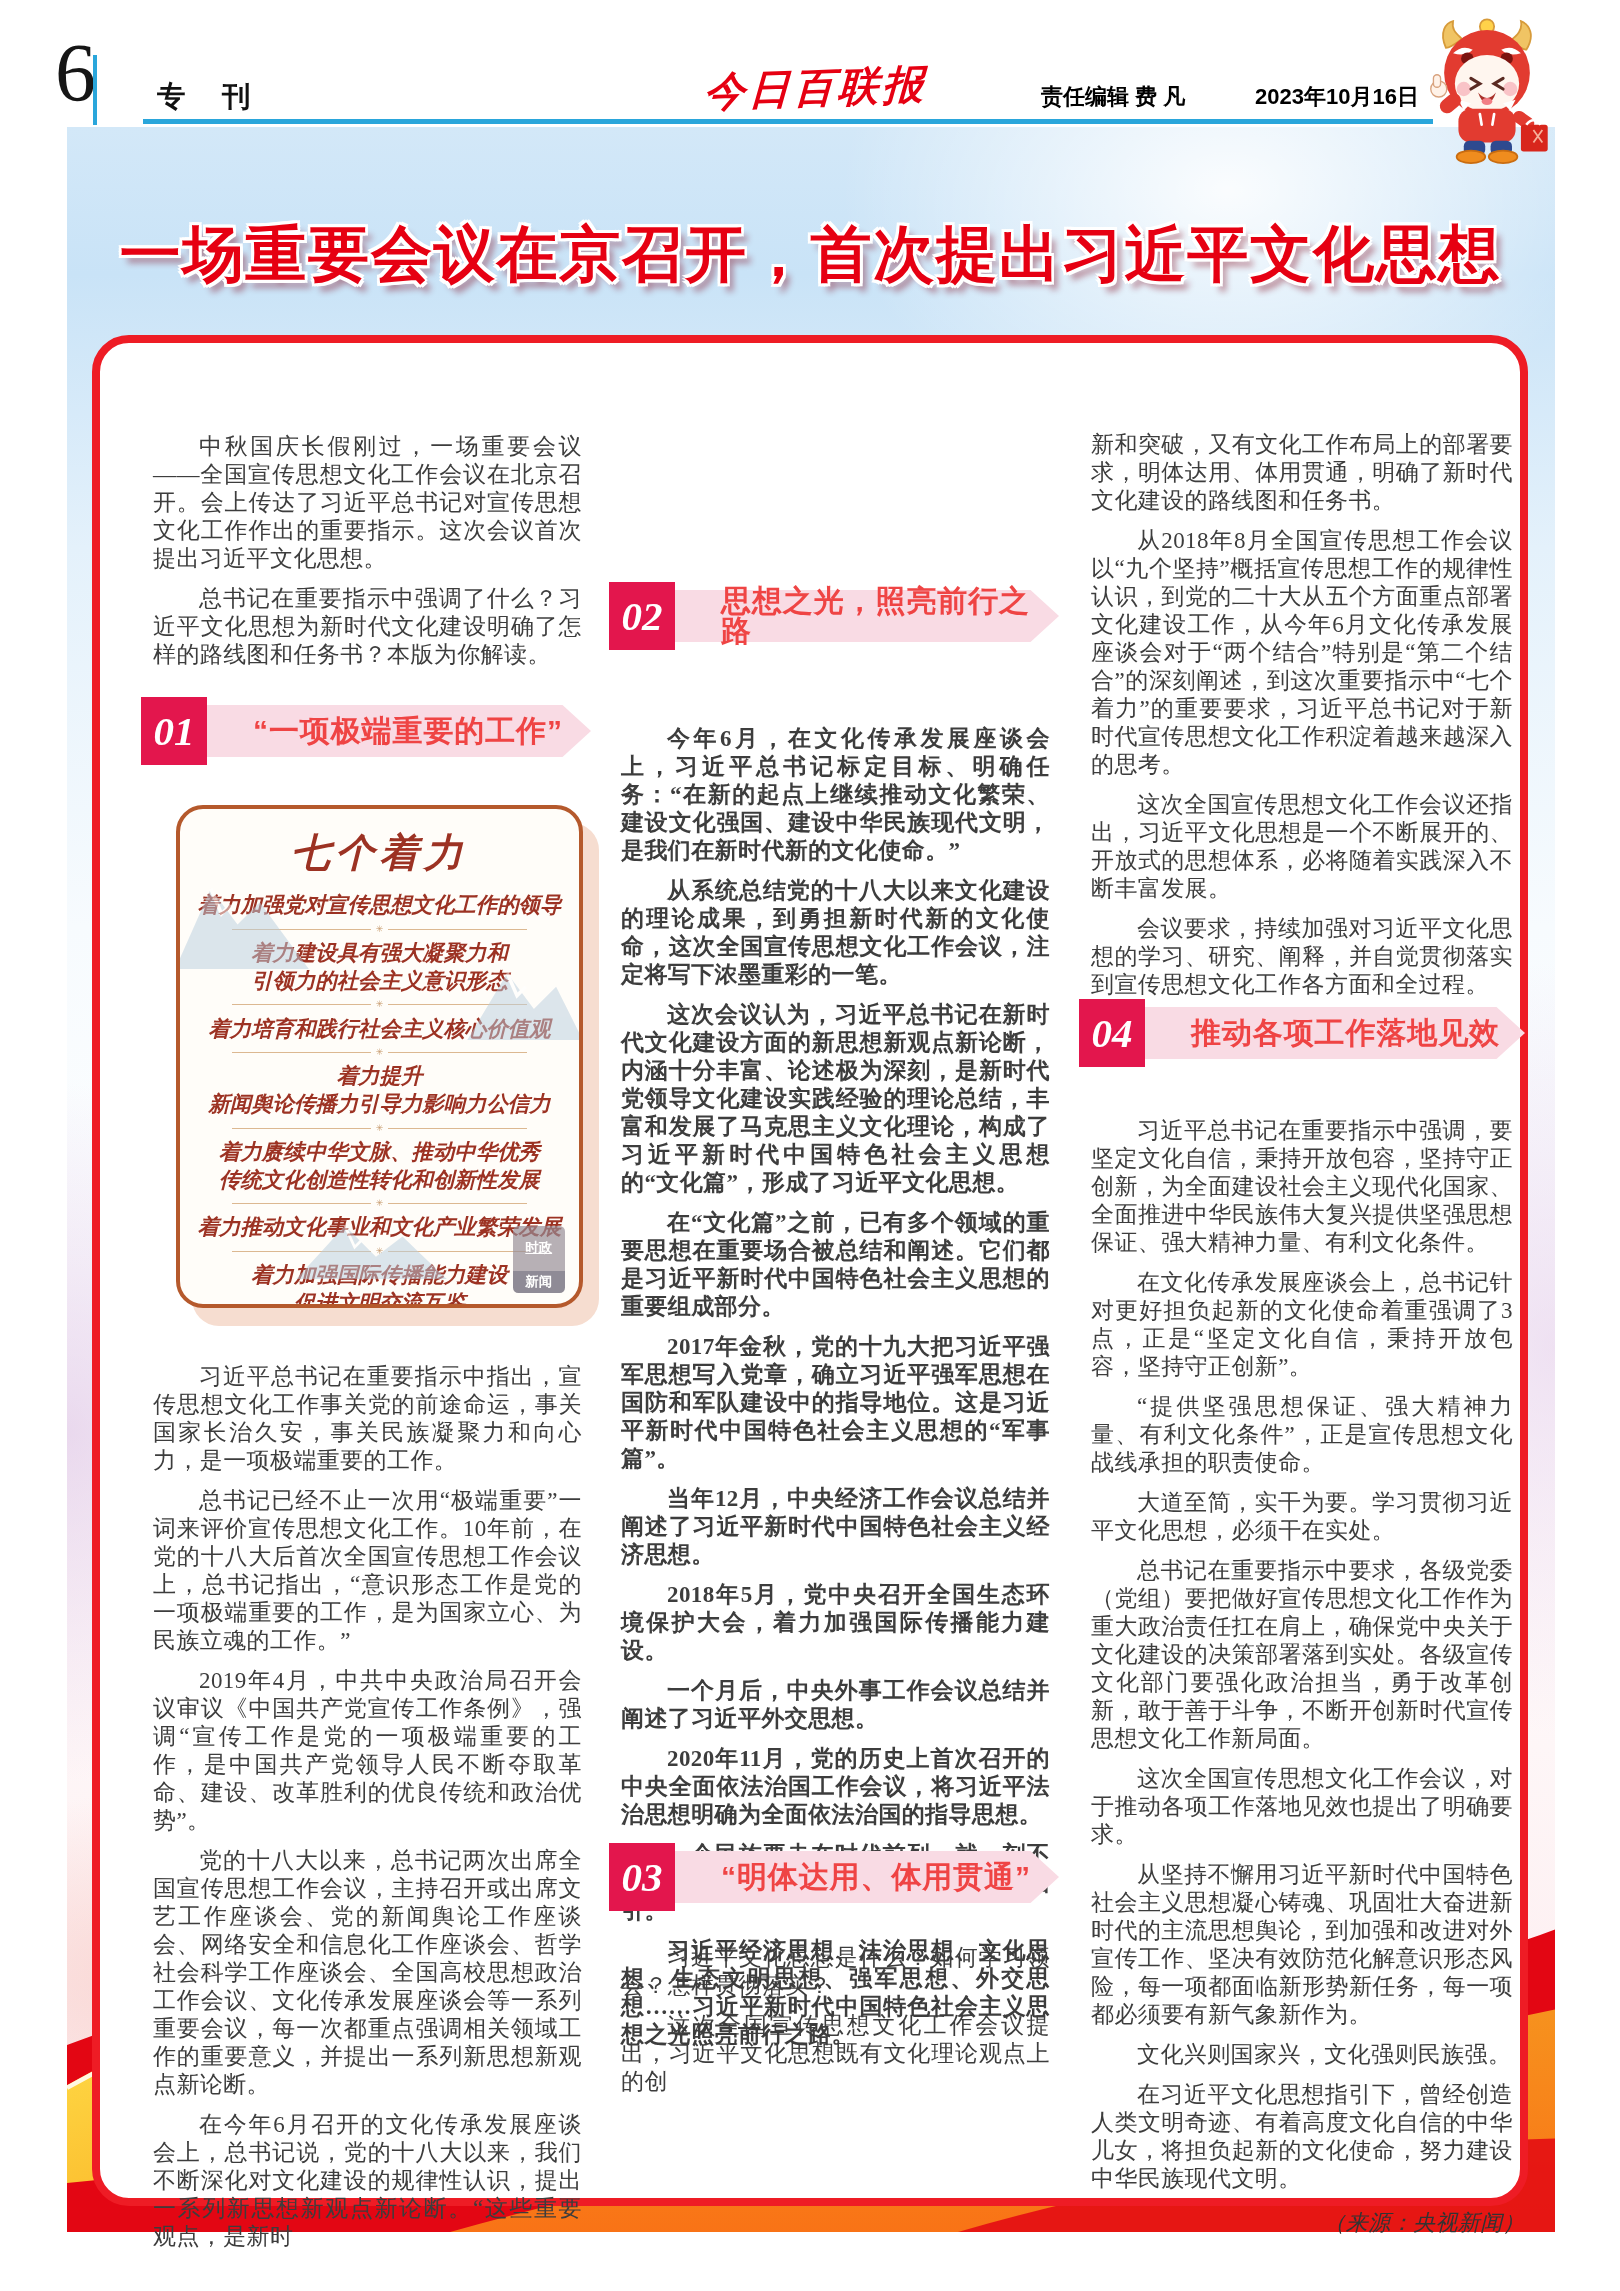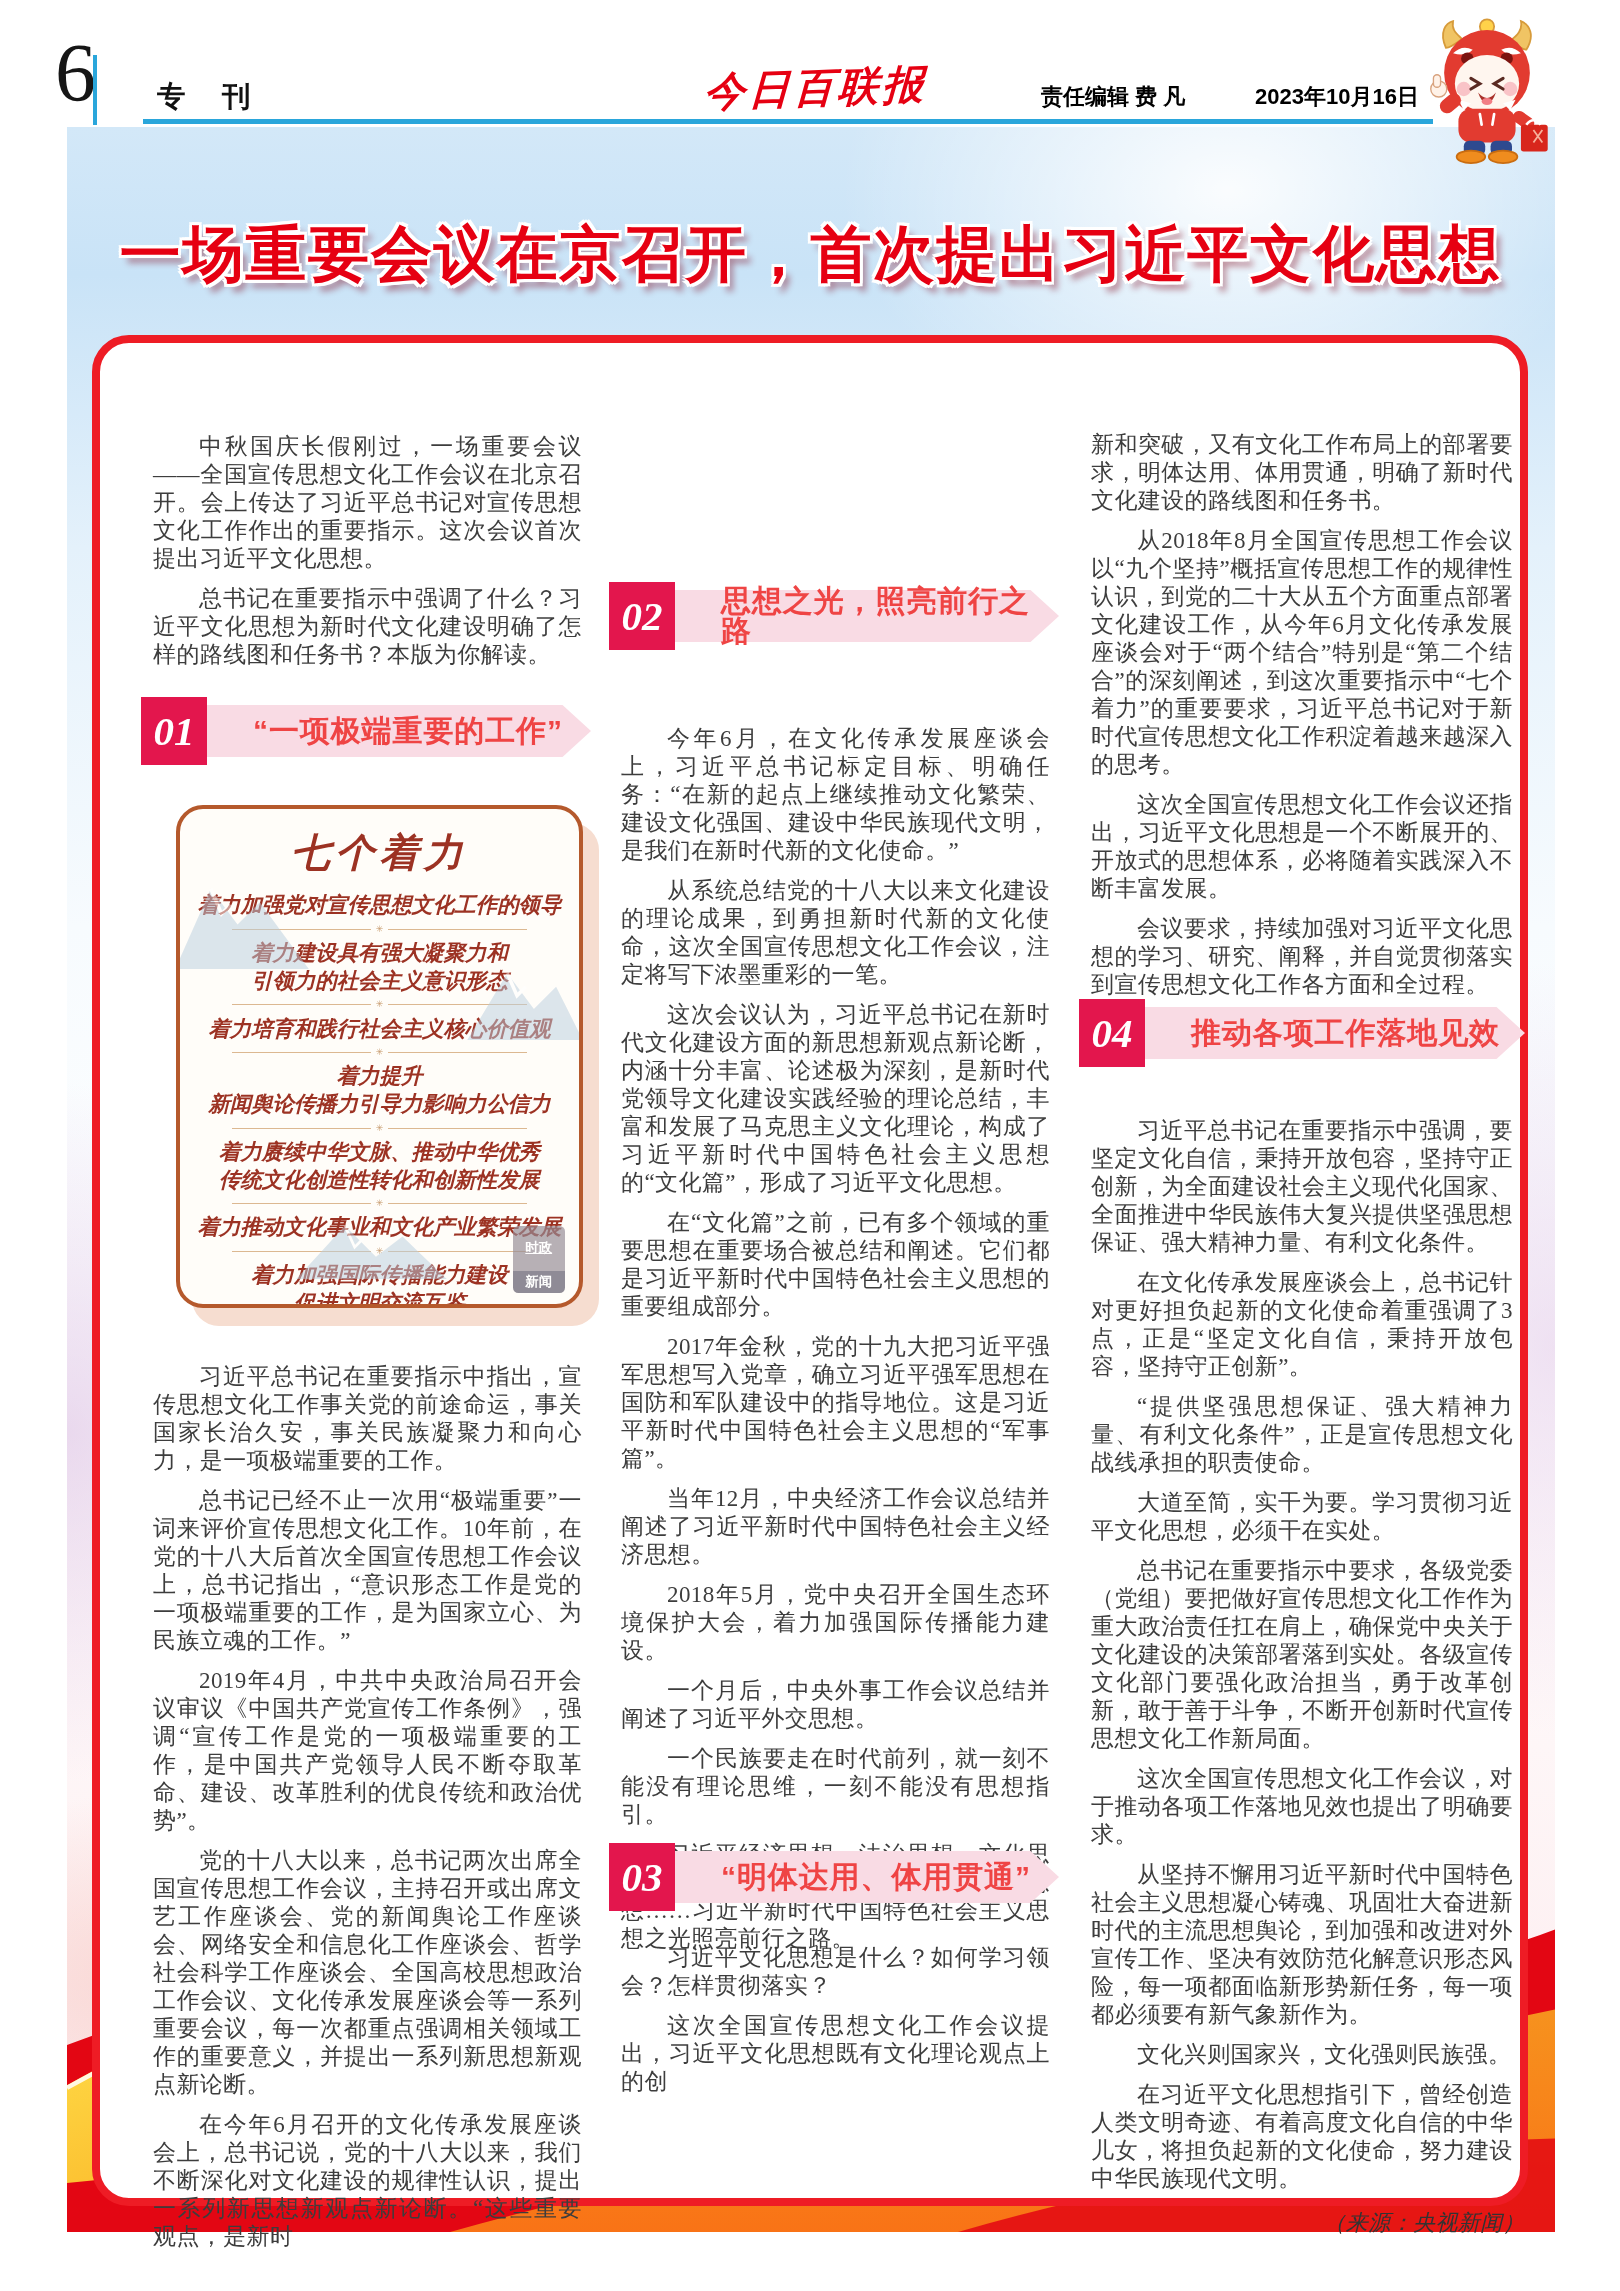--- a/index.html
+++ b/index.html
@@ -40,21 +40,21 @@
 
   .body-text{font:23px/28px "Liberation Serif","DejaVu Serif",serif;color:#3d3d3d;
              text-align:justify;letter-spacing:0.4px;}
   .body-text p{margin:12px;text-indent:2em;}
   .body-text p.cont{text-indent:0;}
   .src{text-align:right;font:italic 22px/36px "Liberation Serif",serif;color:#333;margin-top:5.3px;}
 
   #col1-intro{left:41px;top:78px;width:453px;}
   #col1-lower{left:41px;top:1008px;width:453px;}
   #col2-top{left:509px;top:76px;width:453px;}
-  #col2-mid{left:509px;top:370px;width:453px;}
+  #col2-mid{left:509px;top:370px;width:453px;font-weight:bold;}
   #col2-bottom{left:509px;top:1589px;width:453px;}
   #col3-top{left:979px;top:76px;width:446px;}
   #col3-bottom{left:979px;top:762px;width:446px;}
 
   
   .banner{position:absolute;height:52px;}
   .banner .ribbon{position:absolute;inset:0;background:#f9dbe4;
       clip-path:polygon(0 0,calc(100% - 28.5px) 0,100% 50%,calc(100% - 28.5px) 100%,0 100%);}
   .banner .num{position:absolute;left:0;top:-8px;width:66px;height:68px;background:#e3164d;color:#fff;
       display:flex;align-items:center;justify-content:center;
@@ -245,20 +245,21 @@
 
   <div class="abs body-text" id="col2-mid">
     <p>今年6月，在文化传承发展座谈会上，习近平总书记标定目标、明确任务：“在新的起点上继续推动文化繁荣、建设文化强国、建设中华民族现代文明，是我们在新时代新的文化使命。”</p>
     <p>从系统总结党的十八大以来文化建设的理论成果，到勇担新时代新的文化使命，这次全国宣传思想文化工作会议，注定将写下浓墨重彩的一笔。</p>
     <p>这次会议认为，习近平总书记在新时代文化建设方面的新思想新观点新论断，内涵十分丰富、论述极为深刻，是新时代党领导文化建设实践经验的理论总结，丰富和发展了马克思主义文化理论，构成了习近平新时代中国特色社会主义思想的“文化篇”，形成了习近平文化思想。</p>
     <p>在“文化篇”之前，已有多个领域的重要思想在重要场合被总结和阐述。它们都是习近平新时代中国特色社会主义思想的重要组成部分。</p>
     <p>2017年金秋，党的十九大把习近平强军思想写入党章，确立习近平强军思想在国防和军队建设中的指导地位。这是习近平新时代中国特色社会主义思想的“军事篇”。</p>
     <p>当年12月，中央经济工作会议总结并阐述了习近平新时代中国特色社会主义经济思想。</p>
     <p>2018年5月，党中央召开全国生态环境保护大会，着力加强国际传播能力建设。</p>
     <p>一个月后，中央外事工作会议总结并阐述了习近平外交思想。</p>
+    <p>2020年11月，党的历史上首次召开的中央全面依法治国工作会议，将习近平法治思想明确为全面依法治国的指导思想。</p>
     <p>一个民族要走在时代前列，就一刻不能没有理论思维，一刻不能没有思想指引。</p>
     <p>习近平经济思想、法治思想、文化思想、生态文明思想、强军思想、外交思想……习近平新时代中国特色社会主义思想之光照亮前行之路。</p>
   </div>
 
   <div class="abs banner" id="s03">
     <div class="ribbon"></div>
     <div class="num">03</div>
     <div class="title">“明体达用、体用贯通”</div>
   </div>
 

